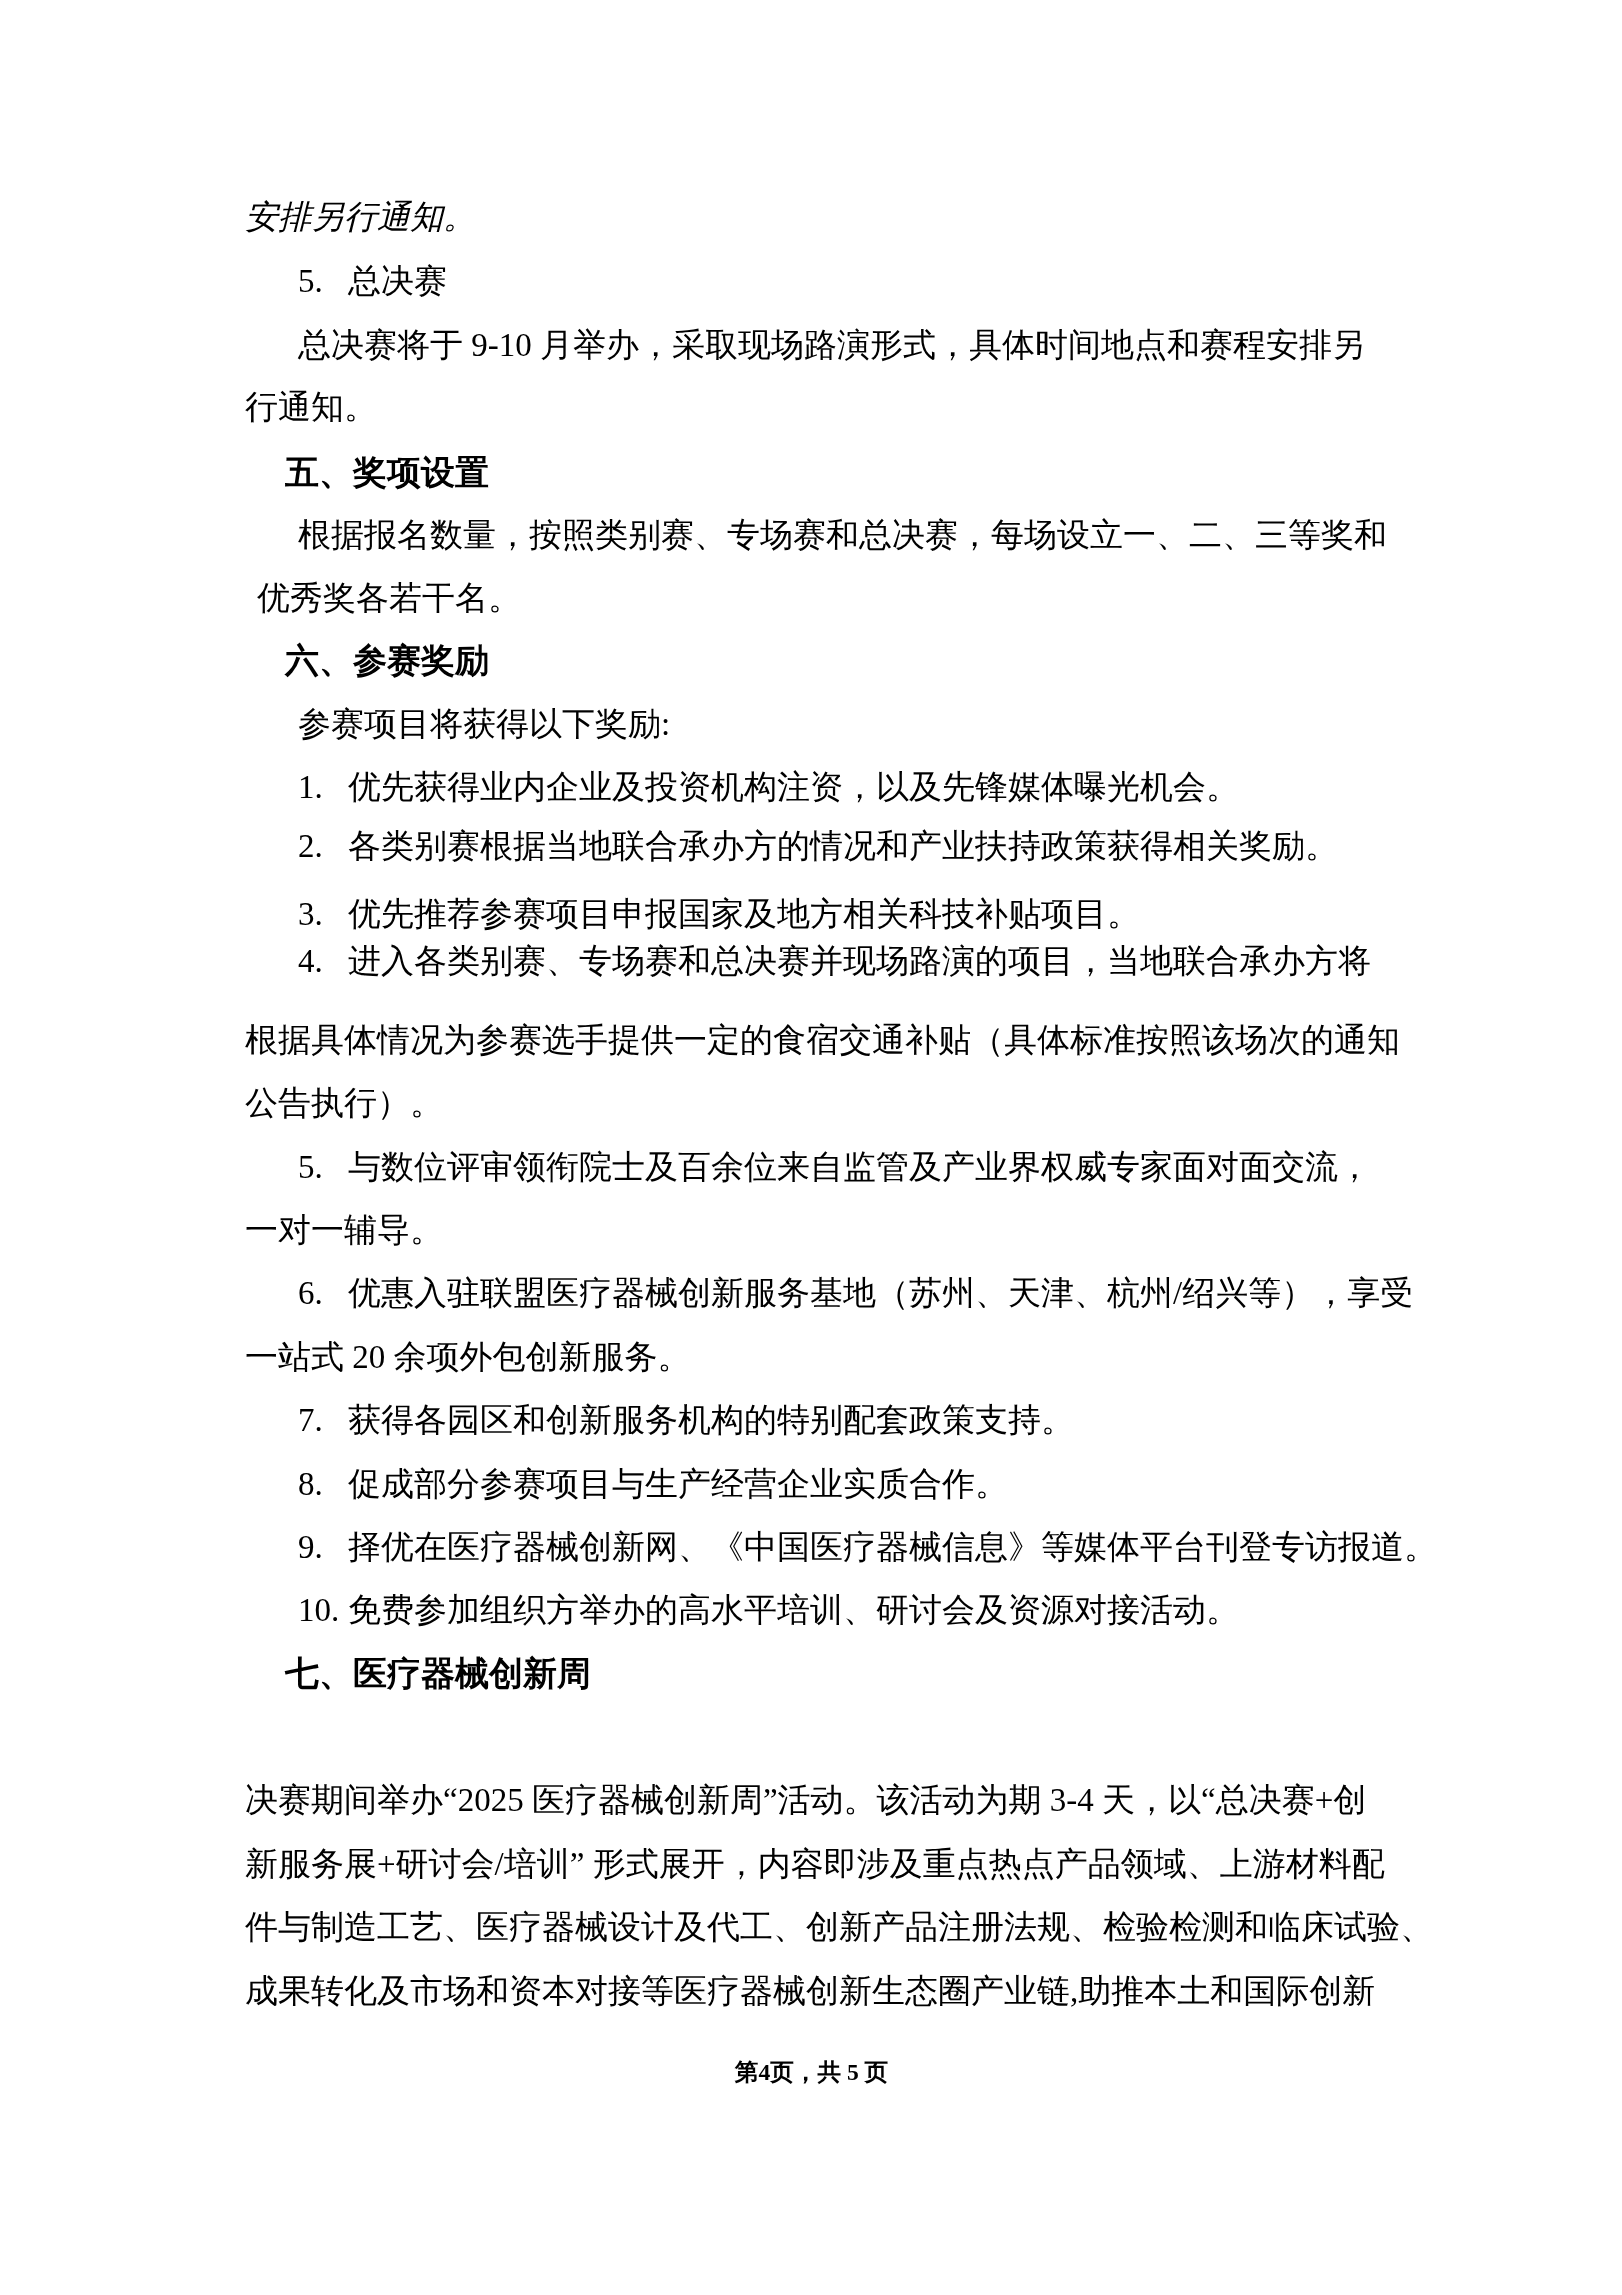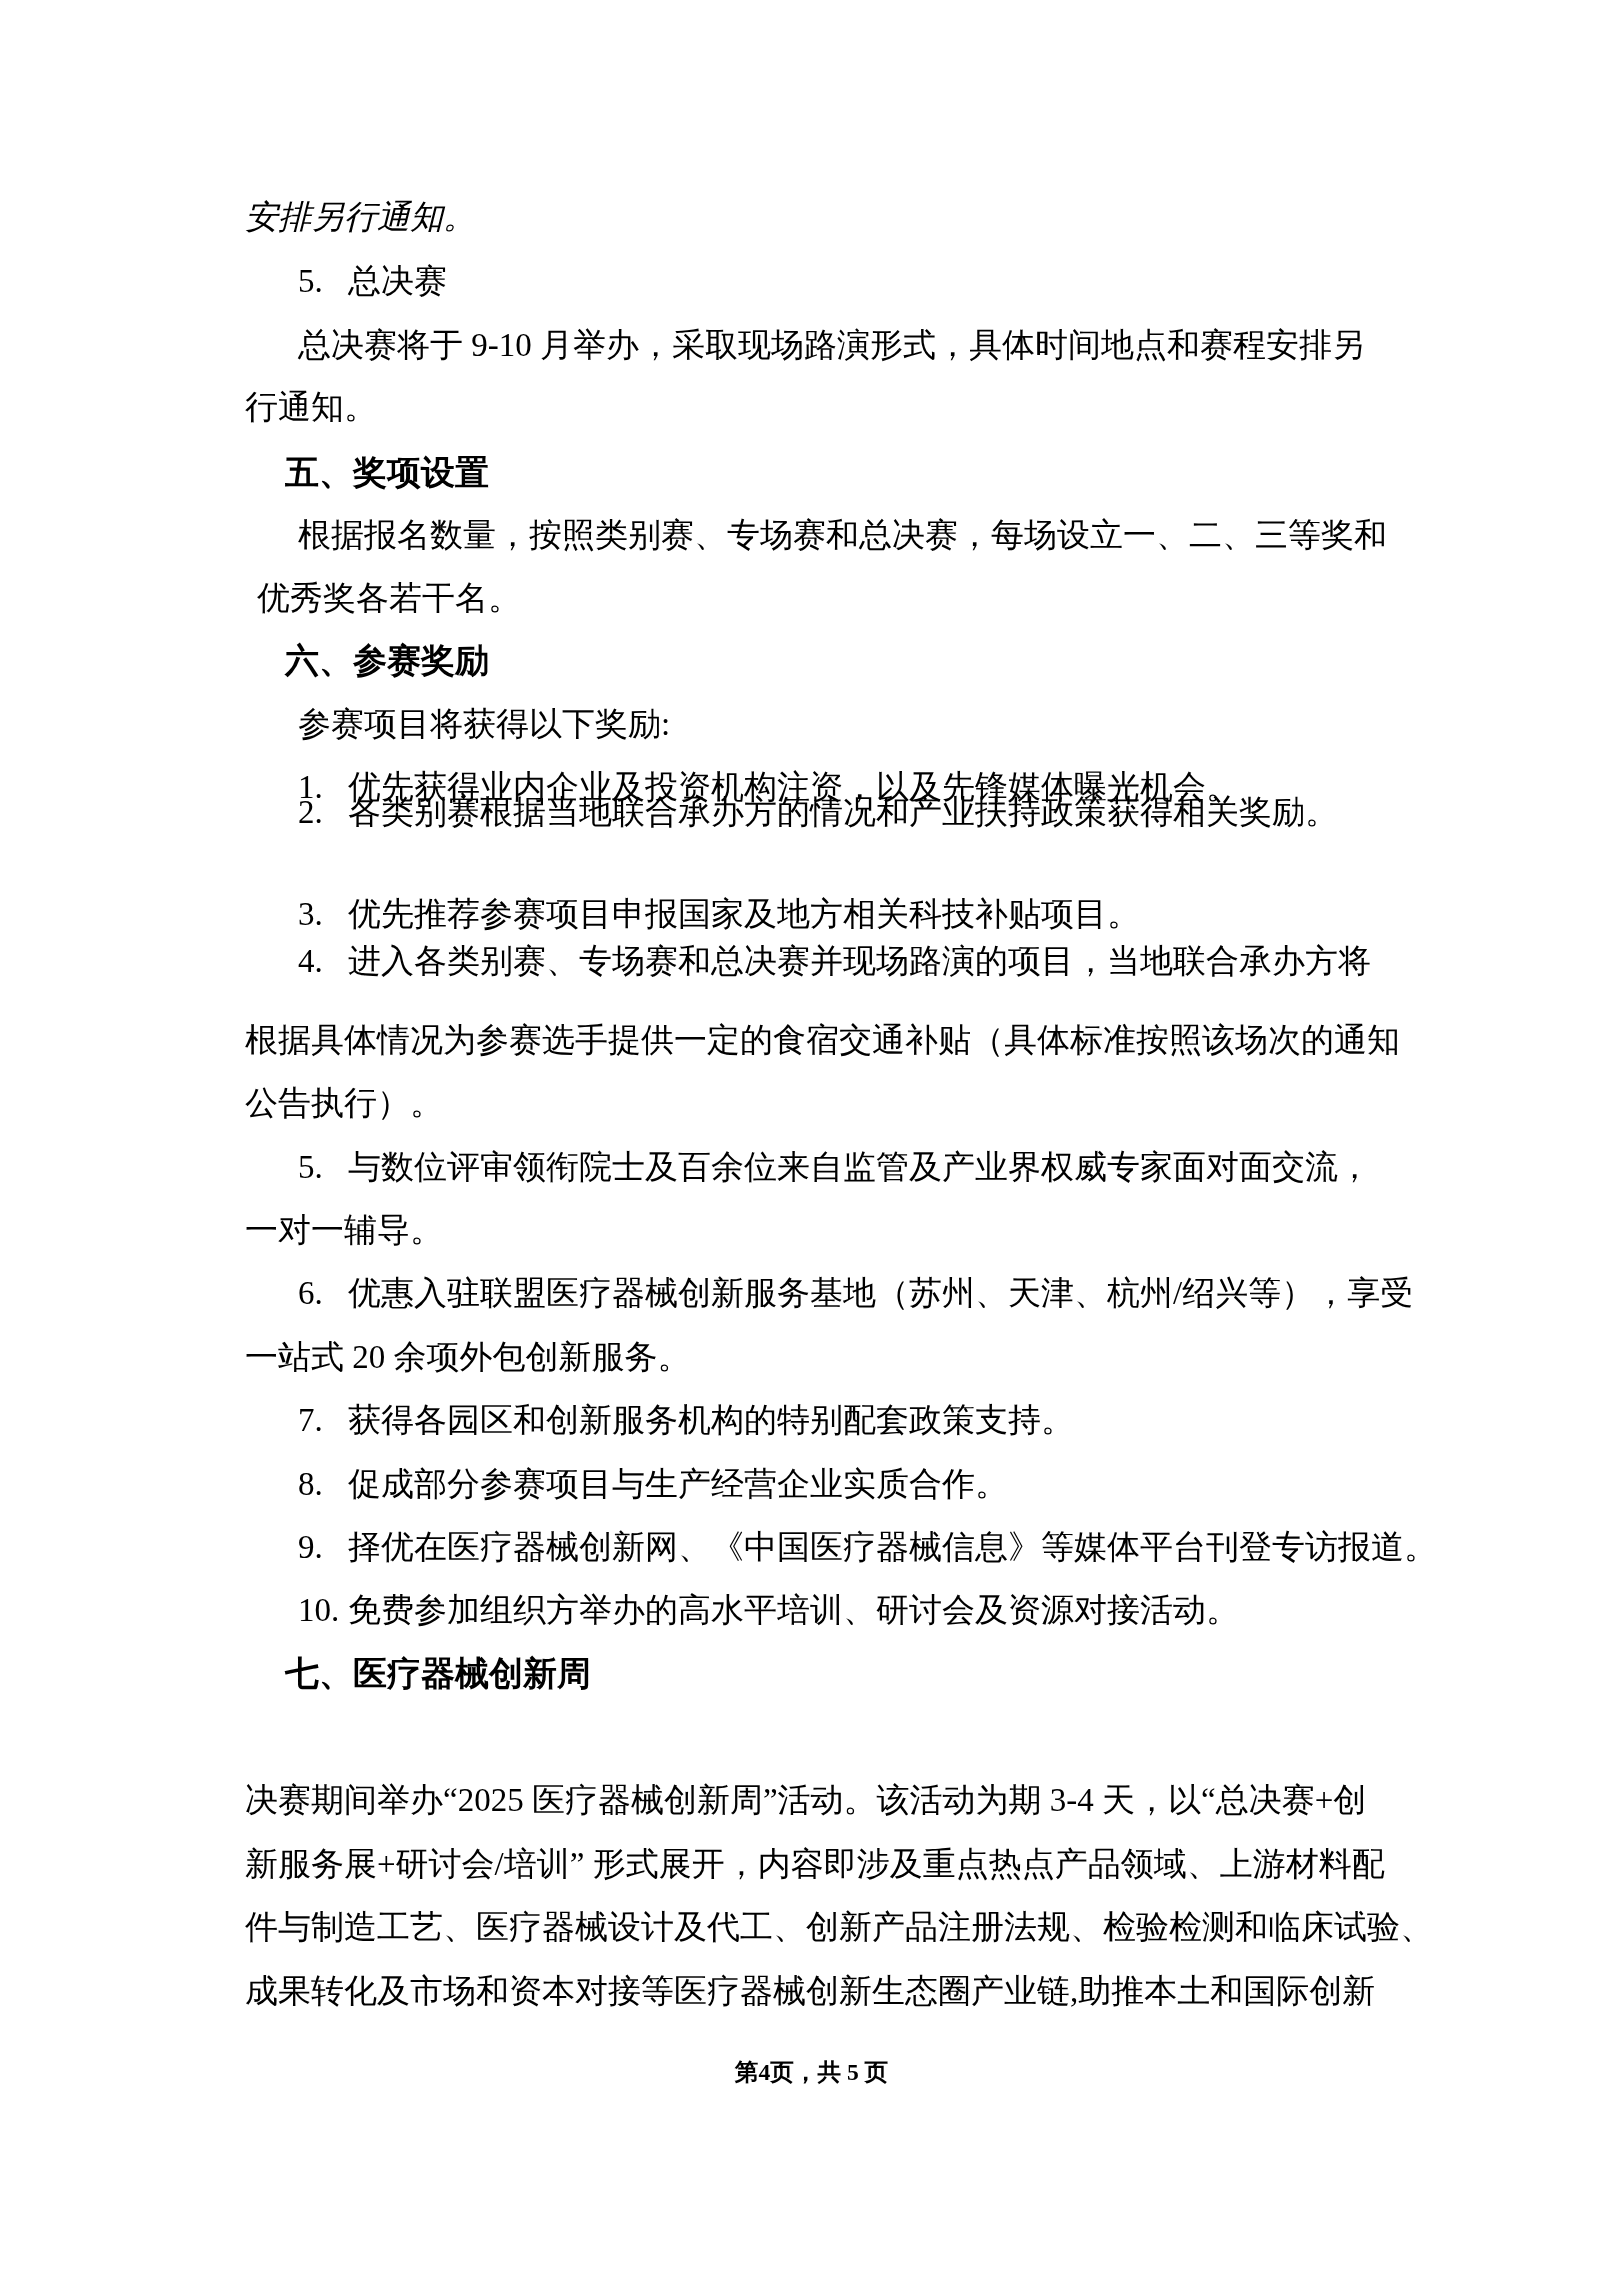--- a/index.html
+++ b/index.html
@@ -49,21 +49,21 @@
 <div class="line body" style="left: 245px; top: 186px; font-style: italic;"><span>安排另行通知。</span></div>
     <div class="line body" style="left: 298px; top: 250px;"><span class="num">5.</span><span>总决赛</span></div>
     <div class="line body" style="left: 298px; top: 314px;"><span>总决赛将于 9-10 月举办，采取现场路演形式，具体时间地点和赛程安排另</span></div>
     <div class="line body" style="left: 245px; top: 376px;"><span>行通知。</span></div>
     <div class="line heading" style="left: 285px; top: 441px;"><span>五、奖项设置</span></div>
     <div class="line body" style="left: 298px; top: 504px;"><span>根据报名数量，按照类别赛、专场赛和总决赛，每场设立一、二、三等奖和</span></div>
     <div class="line body" style="left: 245px; top: 567px; margin-left: 12px;"><span>优秀奖各若干名。</span></div>
     <div class="line heading" style="left: 285px; top: 629px;"><span>六、参赛奖励</span></div>
     <div class="line body" style="left: 298px; top: 693px;"><span>参赛项目将获得以下奖励:</span></div>
     <div class="line body" style="left: 298px; top: 756px;"><span class="num">1.</span><span>优先获得业内企业及投资机构注资，以及先锋媒体曝光机会。</span></div>
-    <div class="line body" style="left: 298px; top: 781px;"><span class="num">2.</span><span>各类别赛根据当地联合承办方的情况和产业扶持政策获得相关奖励。</span></div>
+    <div class="line body" style="left: 298px; top: 815px;"><span class="num">2.</span><span>各类别赛根据当地联合承办方的情况和产业扶持政策获得相关奖励。</span></div>
     <div class="line body" style="left: 298px; top: 883px;"><span class="num">3.</span><span>优先推荐参赛项目申报国家及地方相关科技补贴项目。</span></div>
     <div class="line body" style="left: 298px; top: 930px;"><span class="num">4.</span><span>进入各类别赛、专场赛和总决赛并现场路演的项目，当地联合承办方将</span></div>
     <div class="line body" style="left: 245px; top: 1009px;"><span>根据具体情况为参赛选手提供一定的食宿交通补贴（具体标准按照该场次的通知</span></div>
     <div class="line body" style="left: 245px; top: 1072px;"><span>公告执行）。</span></div>
     <div class="line body" style="left: 298px; top: 1136px;"><span class="num">5.</span><span>与数位评审领衔院士及百余位来自监管及产业界权威专家面对面交流，</span></div>
     <div class="line body" style="left: 245px; top: 1199px;"><span>一对一辅导。</span></div>
     <div class="line body" style="left: 298px; top: 1262px;"><span class="num">6.</span><span>优惠入驻联盟医疗器械创新服务基地（苏州、天津、杭州/绍兴等），享受</span></div>
     <div class="line body" style="left: 245px; top: 1326px;"><span>一站式 20 余项外包创新服务。</span></div>
     <div class="line body" style="left: 298px; top: 1389px;"><span class="num">7.</span><span>获得各园区和创新服务机构的特别配套政策支持。</span></div>
     <div class="line body" style="left: 298px; top: 1453px;"><span class="num">8.</span><span>促成部分参赛项目与生产经营企业实质合作。</span></div>

